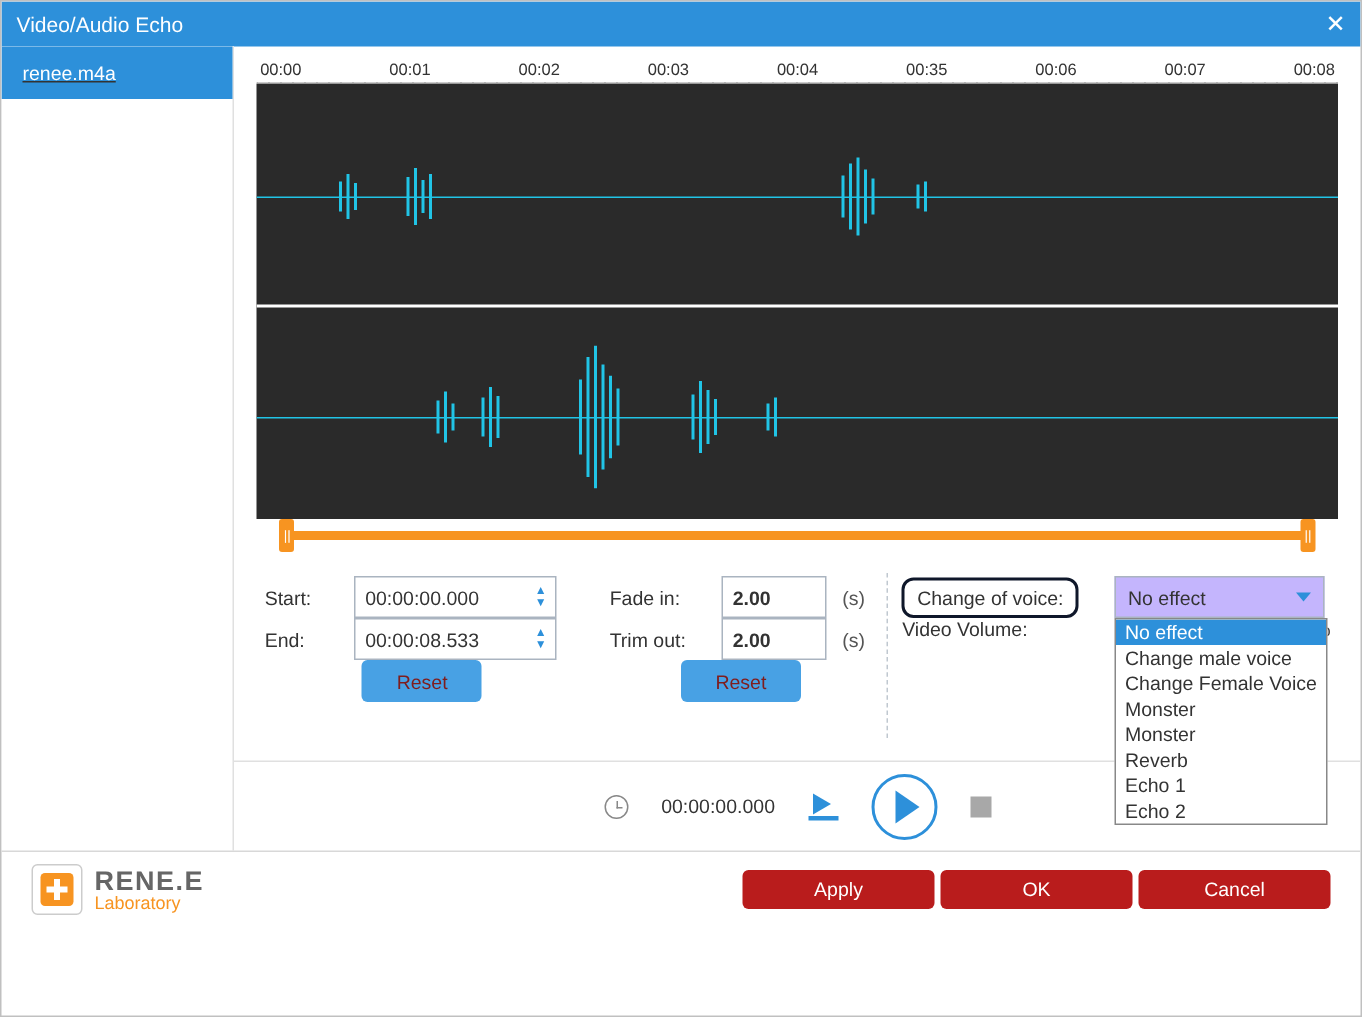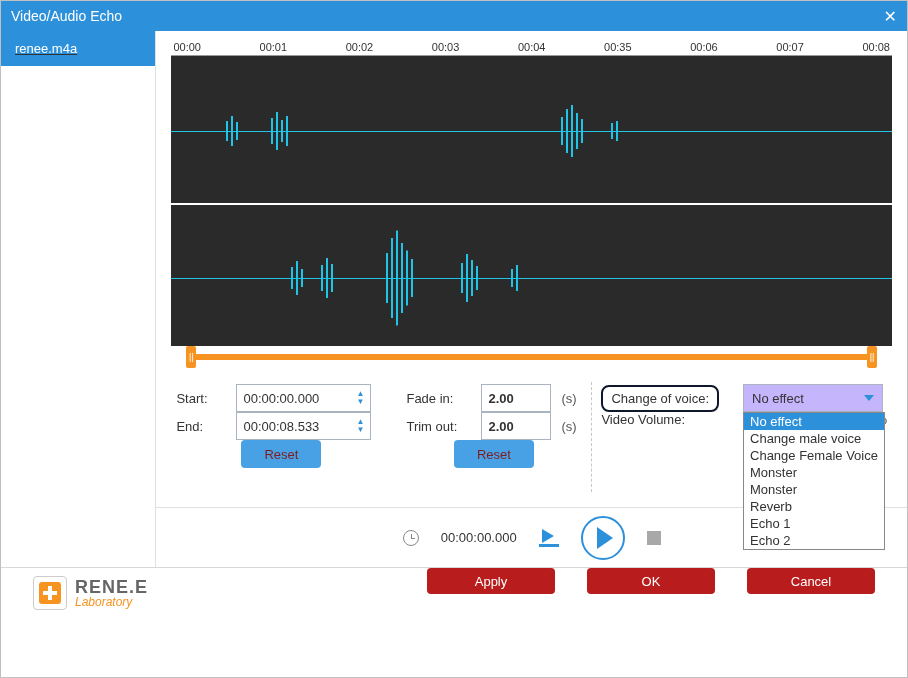--- a/index.html
+++ b/index.html
@@ -355,22 +355,23 @@
   }
   .stop-btn {
     width: 14px; height: 14px;
     background: #a8a8a8;
     cursor: pointer;
   }
   .footer {
     height: 50px;
     border-top: 1px solid #d8d8d8;
     display: flex;
-    padding: 0 32px;
-    gap: 32px;
+    align-items: center;
+    padding: 0 20px;
+    gap: 4px;
     position: relative;
   }
   .logo {
     display: flex;
     align-items: center;
     gap: 8px;
     flex: 1;
   }
   .logo-badge {
     width: 34px; height: 34px;
@@ -393,21 +394,20 @@
   }
   .logo-plus::before { left: 9px; top: 4px; width: 4px; height: 14px; }
   .logo-plus::after { top: 9px; left: 4px; height: 4px; width: 14px; }
   .logo-text .t1 {
     font-weight: bold;
     color: #666;
     font-size: 18px;
     letter-spacing: 1px;
   }
   .logo-text .t2 {
-    font-style: italic;
     color: #f79421;
     font-size: 12px;
     margin-top: -3px;
   }
   .footer-btn {
     background: #b91c1c;
     color: #fff;
     border: none;
     width: 128px;
     height: 26px;

